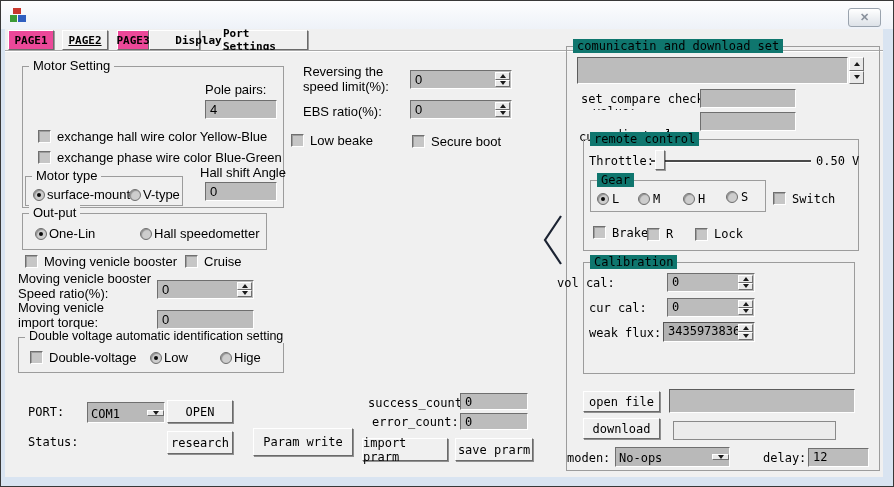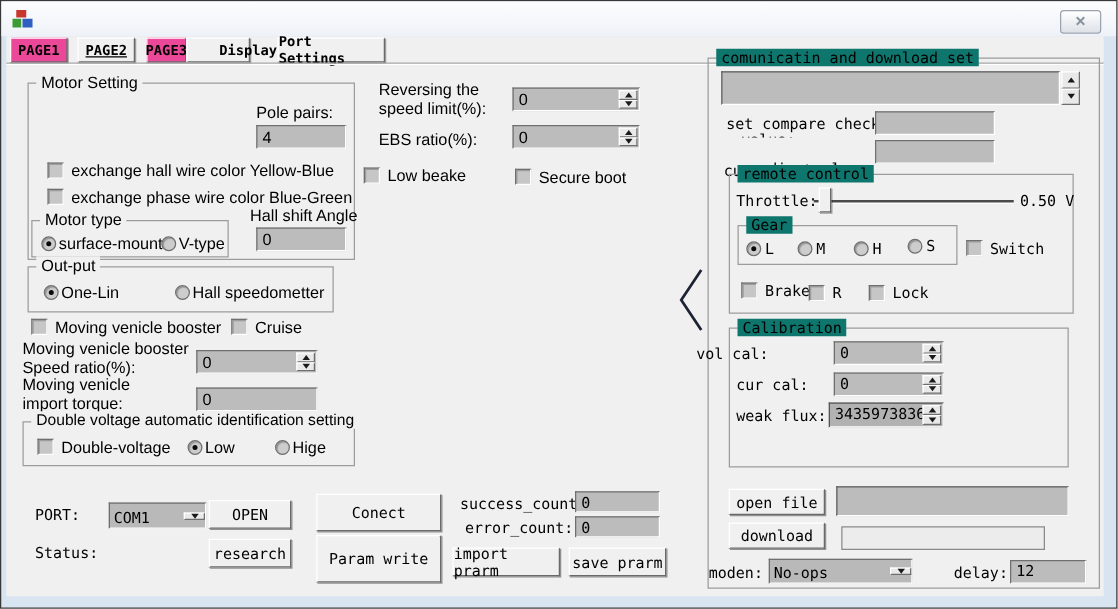--- a/index.html
+++ b/index.html
@@ -147,22 +147,21 @@
     <span class="lm" style="left:23px;top:376px;">PORT:</span>
     <div class="combo" style="left:82px;top:373px;width:78px;height:21px;">
       <span class="ctxt">COM1</span>
       <span class="cab">
           <span class="td"></span>
         </span>
     </div>
     <div class="btn" style="left:162px;top:371px;width:66px;height:23px;">OPEN</div>
     <span class="lm" style="left:23px;top:406px;">Status:</span>
     <div class="btn" style="left:162px;top:402px;width:66px;height:23px;">research</div>
-    <div class="btn" style="left:248px;top:366px;width:100px;height:30px;">Conect</div>
-    <div class="btn" style="left:248px;top:399px;width:100px;height:38px;">Param write</div>
+    <div class="btn" style="left:248px;top:399px;width:100px;height:28px;">Param write</div>
     <span class="lm" style="left:363px;top:367px;">success_count:</span>
     <div class="sunken mono" style="left:455px;top:364px;width:68px;height:17px;">0</div>
     <span class="lm" style="left:367px;top:386px;">error_count:</span>
     <div class="sunken mono" style="left:455px;top:384px;width:68px;height:17px;">0</div>
     <div class="btn" style="left:450px;top:409px;width:78px;height:23px;">save prarm</div>
     <div class="btn" style="left:357px;top:409px;width:86px;height:23px;">import prarm</div>
 
     <svg style="position:absolute;left:536px;top:184px;" width="24" height="54">
       <path d="M20 3 L4 27 L20 51" stroke="#1c2433" stroke-width="2.2" fill="none"></path>
     </svg>

